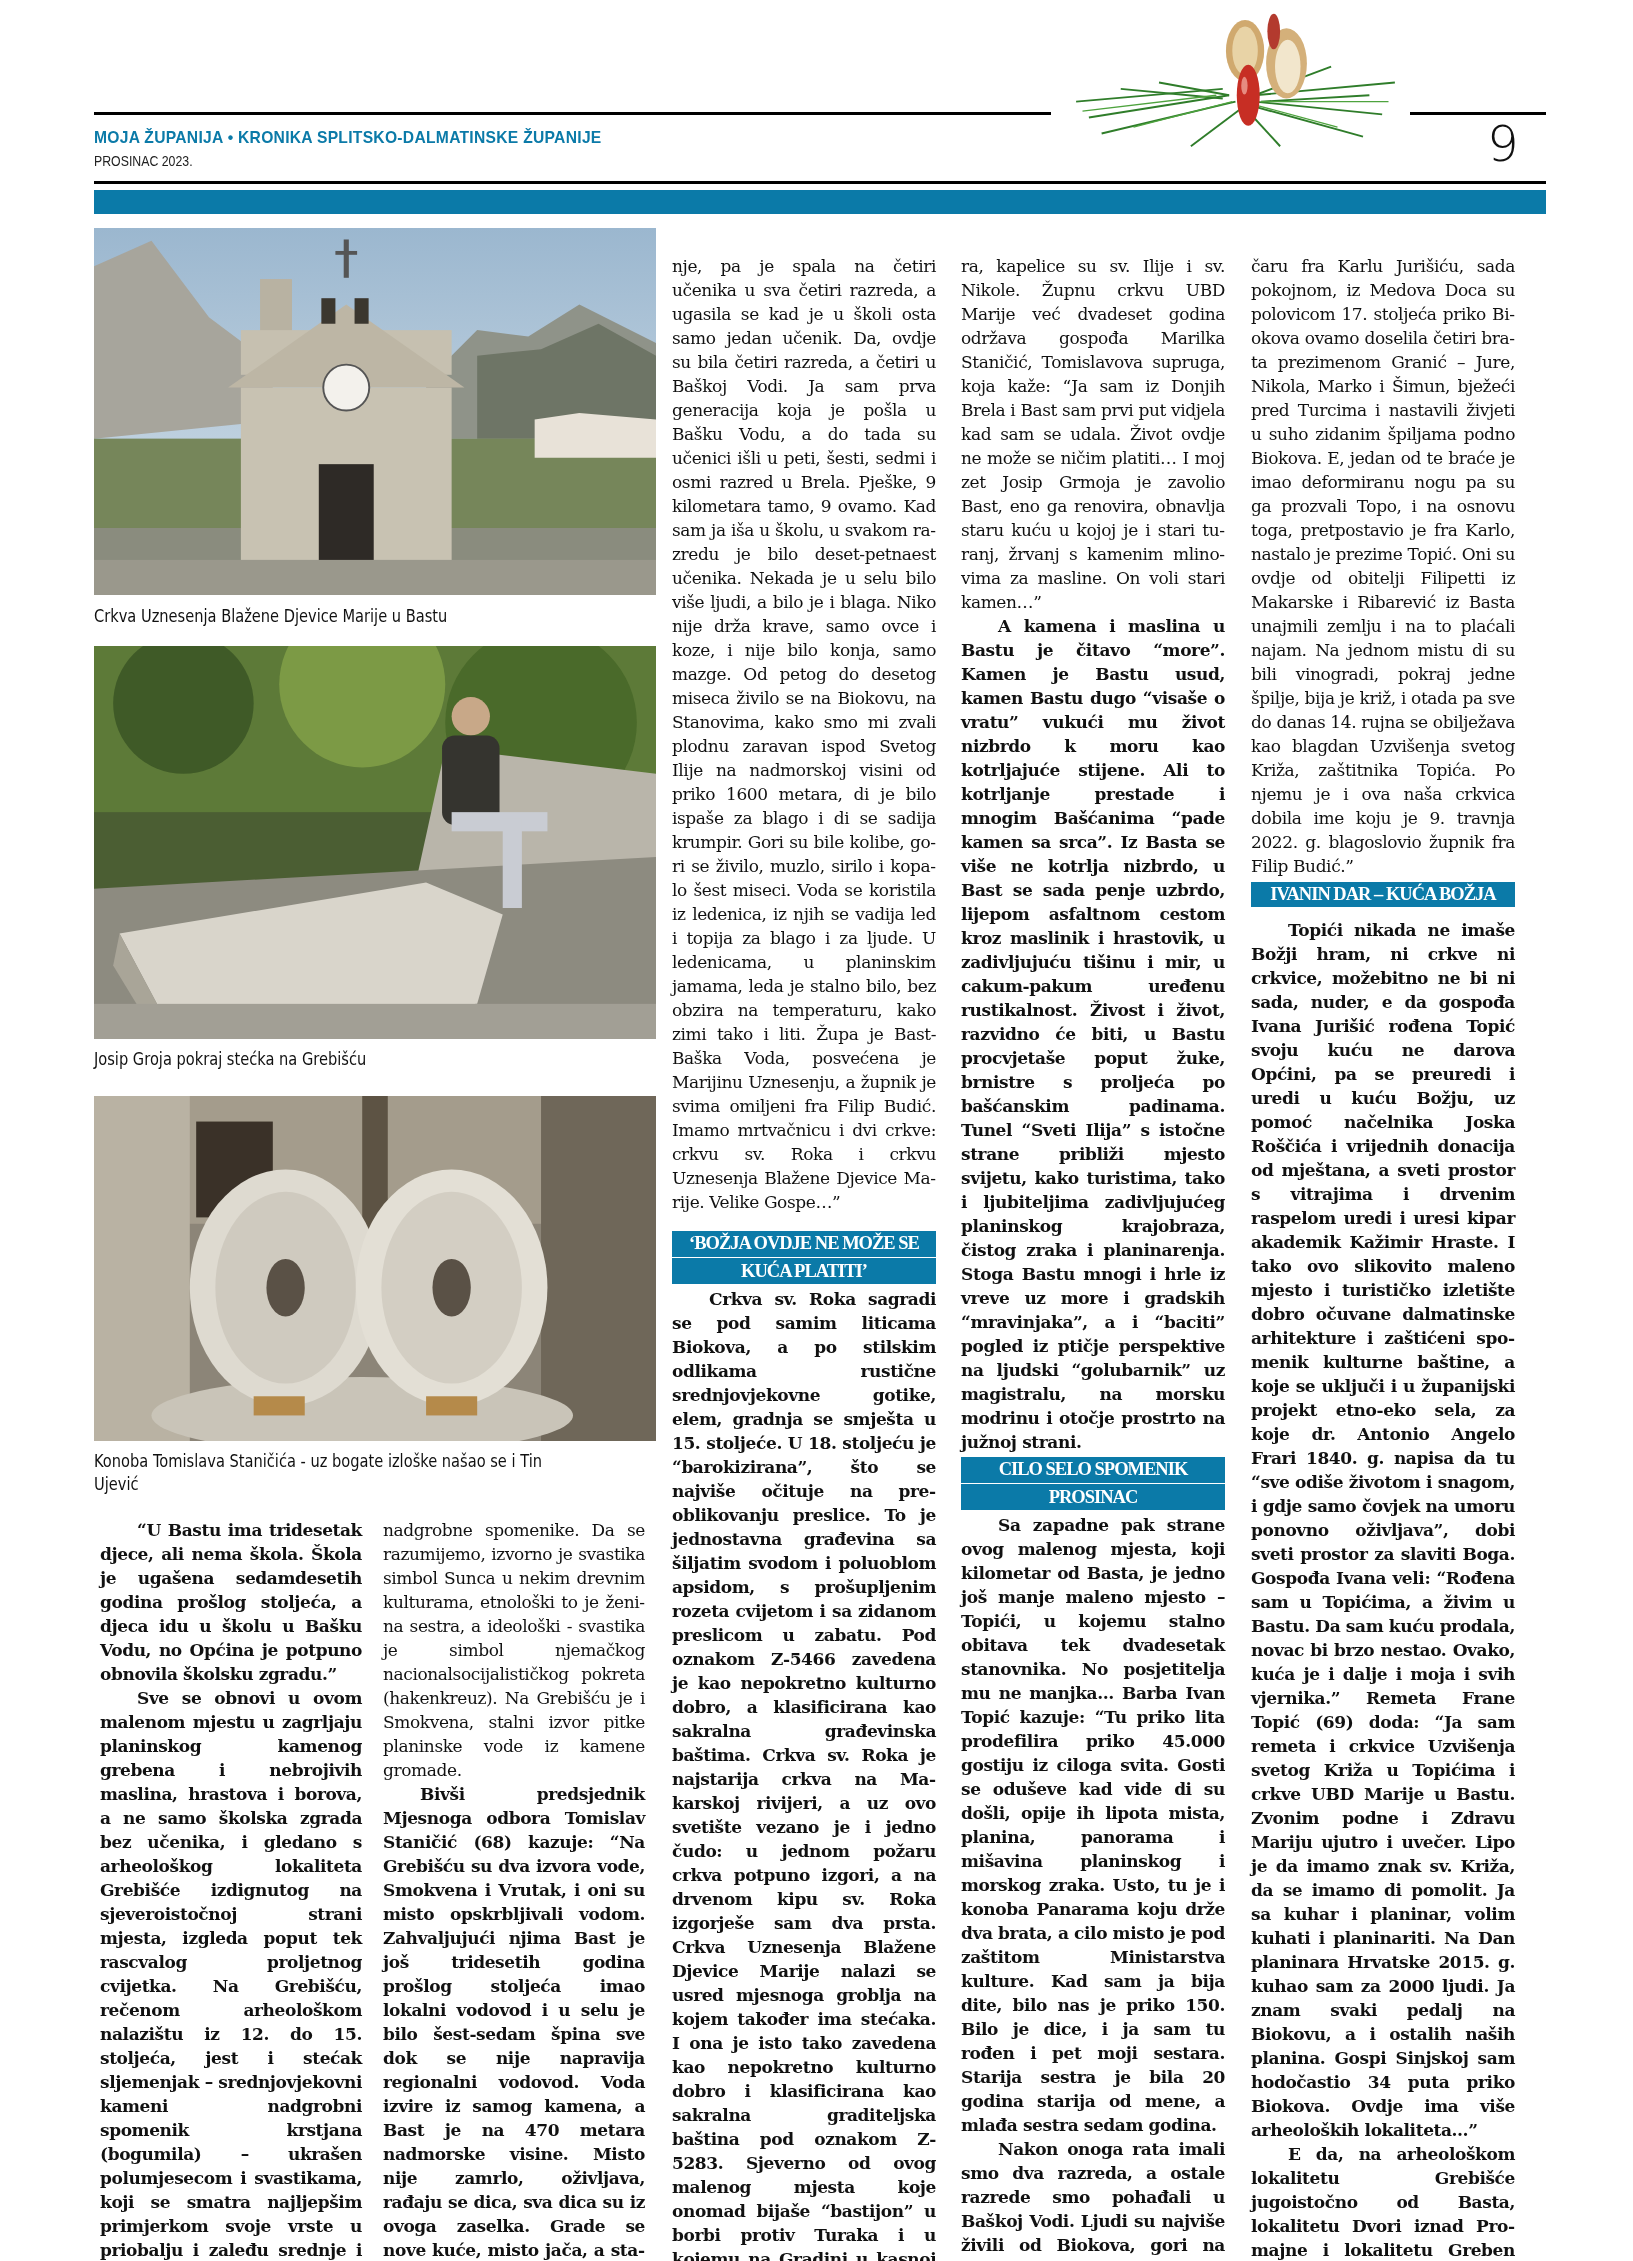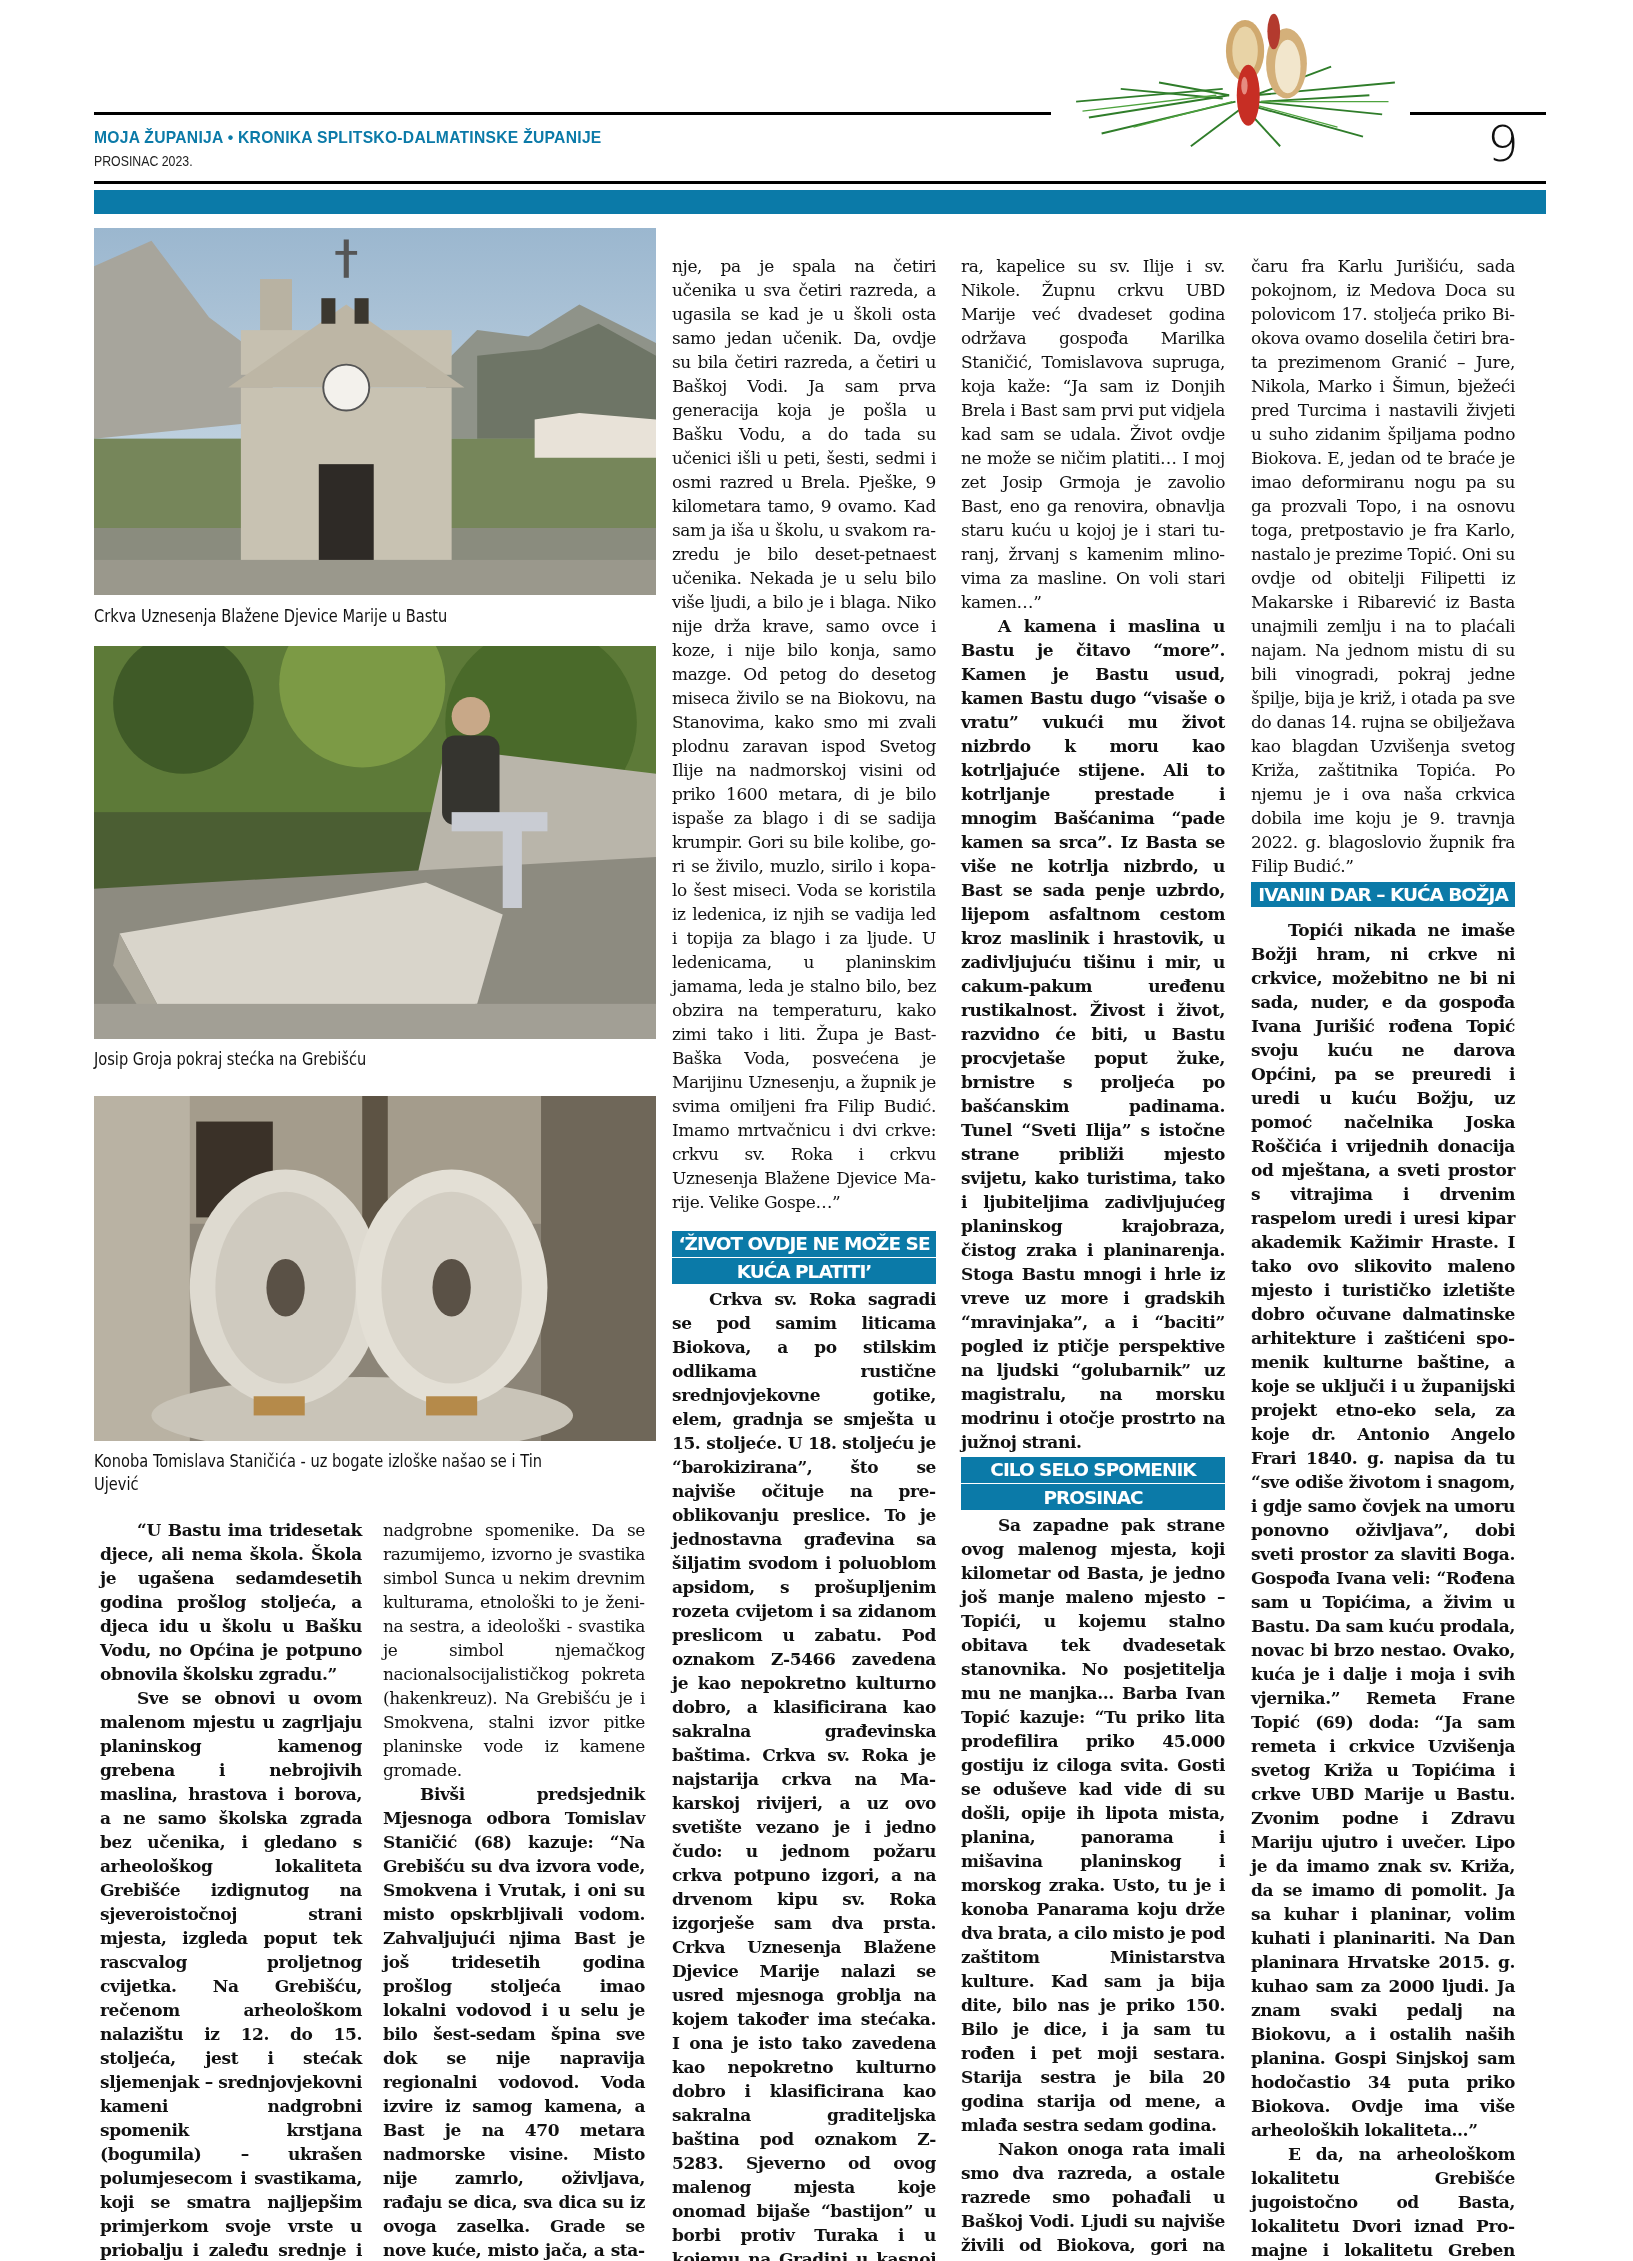--- a/index.html
+++ b/index.html
@@ -9,21 +9,21 @@
   .masthead-date { position:absolute; left:94px; top:153px; font-family:"Liberation Sans", sans-serif; font-size:14px; color:#222; transform:scaleX(0.88); transform-origin:left; }
   .page-num { position:absolute; left:1487px; top:115px; font-family:"DejaVu Sans", sans-serif; font-size:50px; font-weight:200; color:#111; }
   .blue-band { position:absolute; left:94px; top:190px; width:1452px; height:24px; background:#0b7aa8; }
   .ornament { position:absolute; left:1063px; top:6.4px; width:345px; height:153px; }
   .photo { position:absolute; left:94px; width:562px; overflow:hidden; }
   .caption { position:absolute; left:94px; width:562px; font-family:"DejaVu Sans", sans-serif; font-size:17px; color:#111; transform:scaleX(0.86); transform-origin:left; line-height:1.35; }
   .col { position:absolute; font-family:"DejaVu Serif", serif; font-size:17px; line-height:24px; text-align:justify; hyphens:manual; color:#111; letter-spacing:-0.4px; }
   .col p { margin:0; text-indent:0; }
   .col p.ind { text-indent:37px;font-weight:bold; }
   .subhead { background:#0b7aa8; color:#fff; font-family:"DejaVu Sans", sans-serif; font-weight:bold; text-align:center; font-size:18.5px; letter-spacing:-1px; line-height:23px; margin:2.6px 0; padding:1.3px 0; }
-  .subhead span { display:block; }
+  .subhead span { display:block;font-family:Liberation Serif, serif; }
   .subhead span + span { border-top:1.9px solid #fff; margin-top:1.9px; padding-top:1.9px; }
 </style>
 </head>
 <body>
 
 <div class="rule" style="left:94px; top:112px; width:957px; height:3.2px;"></div>
 <div class="rule" style="left:1410px; top:112px; width:136px; height:3.2px;"></div>
 
 <svg class="ornament" viewBox="0 0 540 240">
   <g stroke="#2f7d2a" stroke-width="3" fill="none">
@@ -139,21 +139,21 @@
 </div>
 
 <div class="col" style="left:383px; top:1518px; width:262px;">
   <p>nadgrobne spomenike. Da se razumijemo, izvorno je svastika simbol Sunca u nekim drevnim kulturama, etnološki to je ženi­na sestra, a ideološki - svastika je simbol njemačkog nacionalso­cijalističkog pokreta (hakenkre­uz). Na Grebišću je i Smokvena, stalni izvor pitke planinske vode iz kamene gromade.</p>
   <p class="ind">Bivši predsjednik Mjesnoga odbora Tomislav Staničić (68) kazuje: “Na Grebišću su dva izvora vode, Smokvena i Vru­tak, i oni su misto opskrbljivali vodom. Zahvaljujući njima Bast je još tridesetih godina prošlog stoljeća imao lokalni vodovod i u selu je bilo šest-sedam špina sve dok se nije napravija regionalni vodovod. Voda izvire iz samog kamena, a Bast je na 470 meta­ra nadmorske visine. Misto nije zamrlo, oživljava, rađaju se dica, sva dica su iz ovoga zaselka. Gra­de se nove kuće, misto jača, a sta­re se obnavljaju, sve u turističke svrhe. Bila je škola, no iz godine u godinu učenika je bilo sve ma­</p>
 </div>
 
 <div class="col" style="left:672px; top:254px; width:264px;">
   <p>nje, pa je spala na četiri učenika u sva četiri razreda, a ugasila se kad je u školi osta samo jedan učenik. Da, ovdje su bila četiri razreda, a četiri u Baškoj Vodi. Ja sam prva generacija koja je pošla u Bašku Vodu, a do tada su učenici išli u peti, šesti, sed­mi i osmi razred u Brela. Pješke, 9 kilometara tamo, 9 ovamo. Kad sam ja iša u školu, u svakom ra­zredu je bilo deset-petnaest uče­nika. Nekada je u selu bilo više ljudi, a bilo je i blaga. Niko nije drža krave, samo ovce i koze, i nije bilo konja, samo mazge. Od petog do desetog miseca živilo se na Biokovu, na Stanovima, ka­ko smo mi zvali plodnu zaravan ispod Svetog Ilije na nadmorskoj visini od priko 1600 metara, di je bilo ispaše za blago i di se sadija krumpir. Gori su bile kolibe, go­ri se živilo, muzlo, sirilo i kopa­lo šest miseci. Voda se koristila iz ledenica, iz njih se vadija led i topija za blago i za ljude. U lede­nicama, u planinskim jamama, leda je stalno bilo, bez obzira na temperaturu, kako zimi tako i li­ti. Župa je Bast-Baška Voda, po­svećena je Marijinu Uznesenju, a župnik je svima omiljeni fra Fi­lip Budić. Imamo mrtvačnicu i dvi crkve: crkvu sv. Roka i crkvu Uznesenja Blažene Djevice Ma­rije. Velike Gospe…”</p>
   <div class="subhead" style="margin-top:16.6px;">
-    <span>‘ŽIVOT OVDJE NE MOŽE SE</span>
+    <span>‘BOŽJA OVDJE NE MOŽE SE</span>
     <span>KUĆA PLATITI’</span>
   </div>
   <p class="ind">Crkva sv. Roka sagradi se pod samim liticama Biokova, a po stilskim odlikama rustične srednjovjekovne gotike, elem, gradnja se smješta u 15. stolje­će. U 18. stoljeću je “barokizira­na”, što se najviše očituje na pre­oblikovanju preslice. To je jed­nostavna građevina sa šiljatim svodom i poluoblom apsidom, s prošupljenim rozeta cvijetom i sa zidanom preslicom u zabatu. Pod oznakom Z-5466 zavedena je kao nepokretno kulturno do­bro, a klasificirana kao sakralna građevinska baštima. Crkva sv. Roka je najstarija crkva na Ma­karskoj rivijeri, a uz ovo svetište vezano je i jedno čudo: u jednom požaru crkva potpuno izgori, a na drvenom kipu sv. Roka izgor­ješe sam dva prsta. Crkva Uzne­senja Blažene Djevice Marije na­lazi se usred mjesnoga groblja na kojem također ima stećaka. I ona je isto tako zavedena kao nepokretno kulturno dobro i klasificirana kao sakralna gra­diteljska baština pod oznakom Z-5283. Sjeverno od ovog male­nog mjesta koje onomad bijaše “bastijon” u borbi protiv Turaka i u kojemu na Gradini u kasnoj antici pučani podigoše utvrdu za skloniti se od barbara i gusa­</p>
 </div>
 
 <div class="col" style="left:961px; top:254px; width:264px;">
   <p>ra, kapelice su sv. Ilije i sv. Niko­le. Župnu crkvu UBD Marije već dvadeset godina održava gospo­đa Marilka Staničić, Tomislavo­va supruga, koja kaže: “Ja sam iz Donjih Brela i Bast sam prvi put vidjela kad sam se udala. Život ovdje ne može se ničim platiti… I moj zet Josip Grmoja je zavolio Bast, eno ga renovira, obnavlja staru kuću u kojoj je i stari tu­ranj, žrvanj s kamenim mlino­vima za masline. On voli stari kamen…”</p>
   <p class="ind">A kamena i maslina u Bastu je čitavo “more”. Kamen je Ba­stu usud, kamen Bastu dugo “vi­saše o vratu” vukući mu život nizbrdo k moru kao kotrljajuće stijene. Ali to kotrljanje presta­de i mnogim Bašćanima “pade kamen sa srca”. Iz Basta se više ne kotrlja nizbrdo, u Bast se sada penje uzbrdo, lijepom asfaltnom cestom kroz maslinik i hrasto­vik, u zadivljujuću tišinu i mir, u cakum-pakum uređenu rusti­kalnost. Živost i život, razvidno će biti, u Bastu procvjetaše po­put žuke, brnistre s proljeća po bašćanskim padinama. Tunel “Sveti Ilija” s istočne strane pri­bliži mjesto svijetu, kako turi­stima, tako i ljubiteljima zadiv­ljujućeg planinskog krajobraza, čistog zraka i planinarenja. Sto­ga Bastu mnogi i hrle iz vreve uz more i gradskih “mravinjaka”, a i “baciti” pogled iz ptičje per­spektive na ljudski “golubar­nik” uz magistralu, na morsku modrinu i otočje prostrto na juž­noj strani.</p>
   <div class="subhead" style="">
     <span>CILO SELO SPOMENIK</span>

